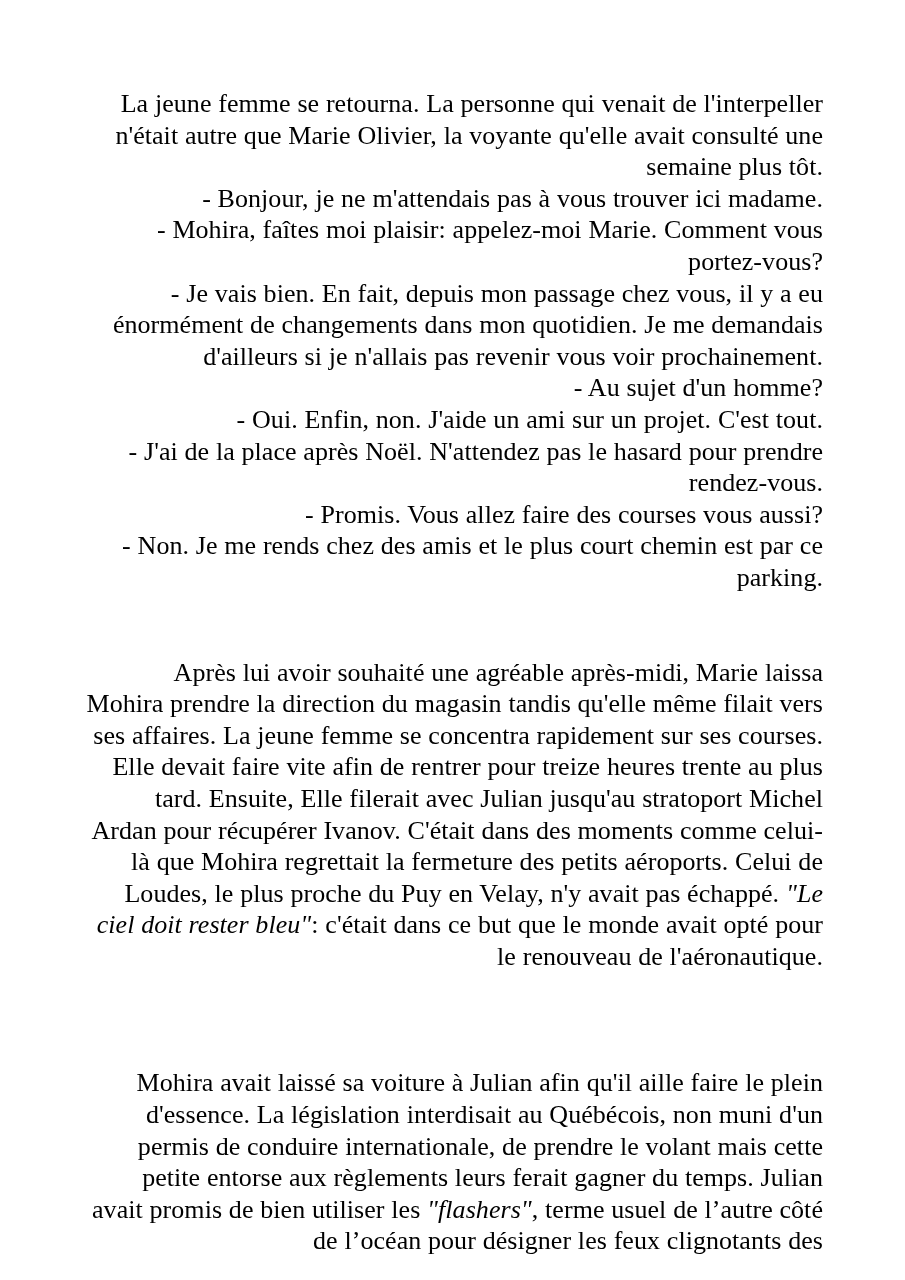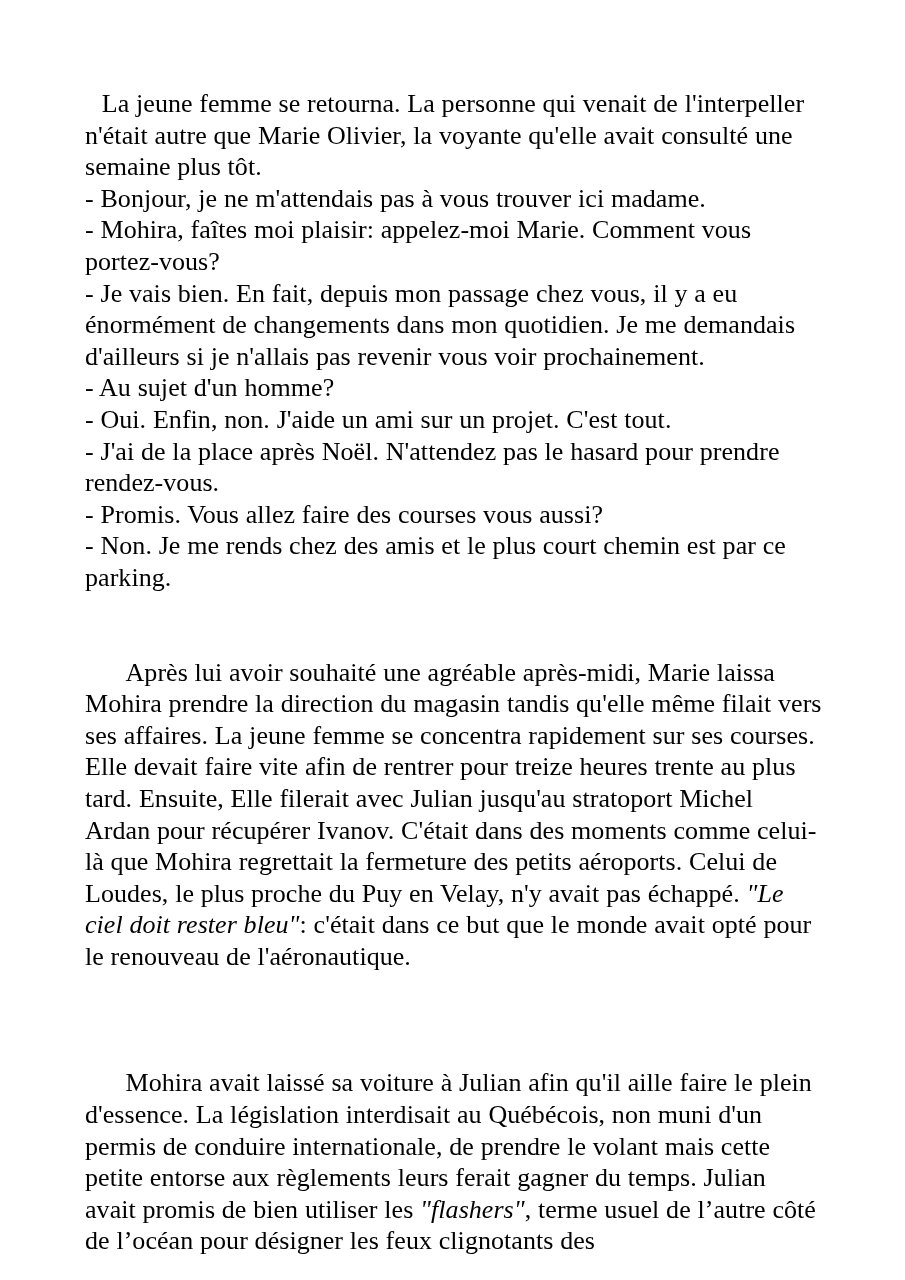--- a/index.html
+++ b/index.html
@@ -26,21 +26,21 @@
   .text-column {
     position: absolute;
     left: 85px;
     top: 88px;
     width: 738px;
   }
   .para {
     margin: 0;
     font-size: 26px;
     line-height: 31.6px;
-    text-align: left;
+    text-align: right;
     white-space: pre-wrap;
     word-spacing: 0.2px;
     letter-spacing: 0.05px;
   }
   
   .para + .para {
     margin-top: 31.6px;
   }
   .para.indent-small {
     text-indent: 10px;

